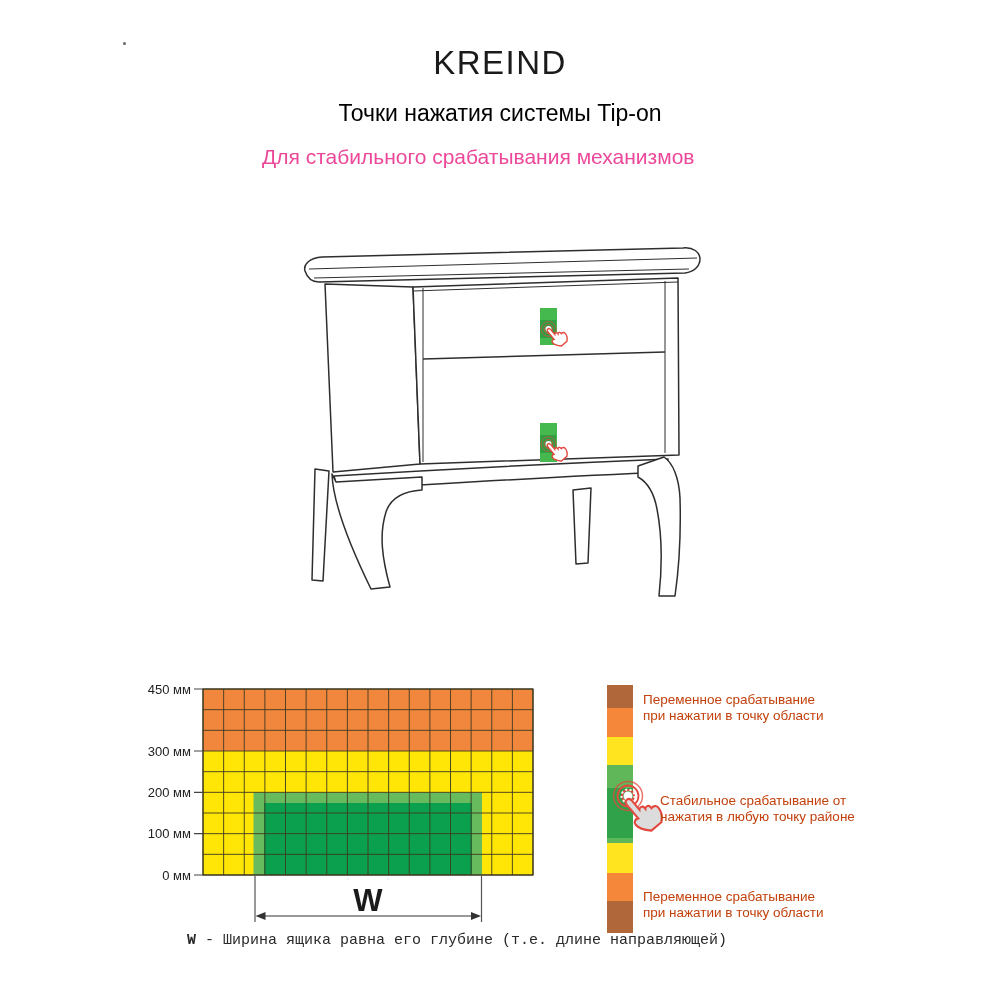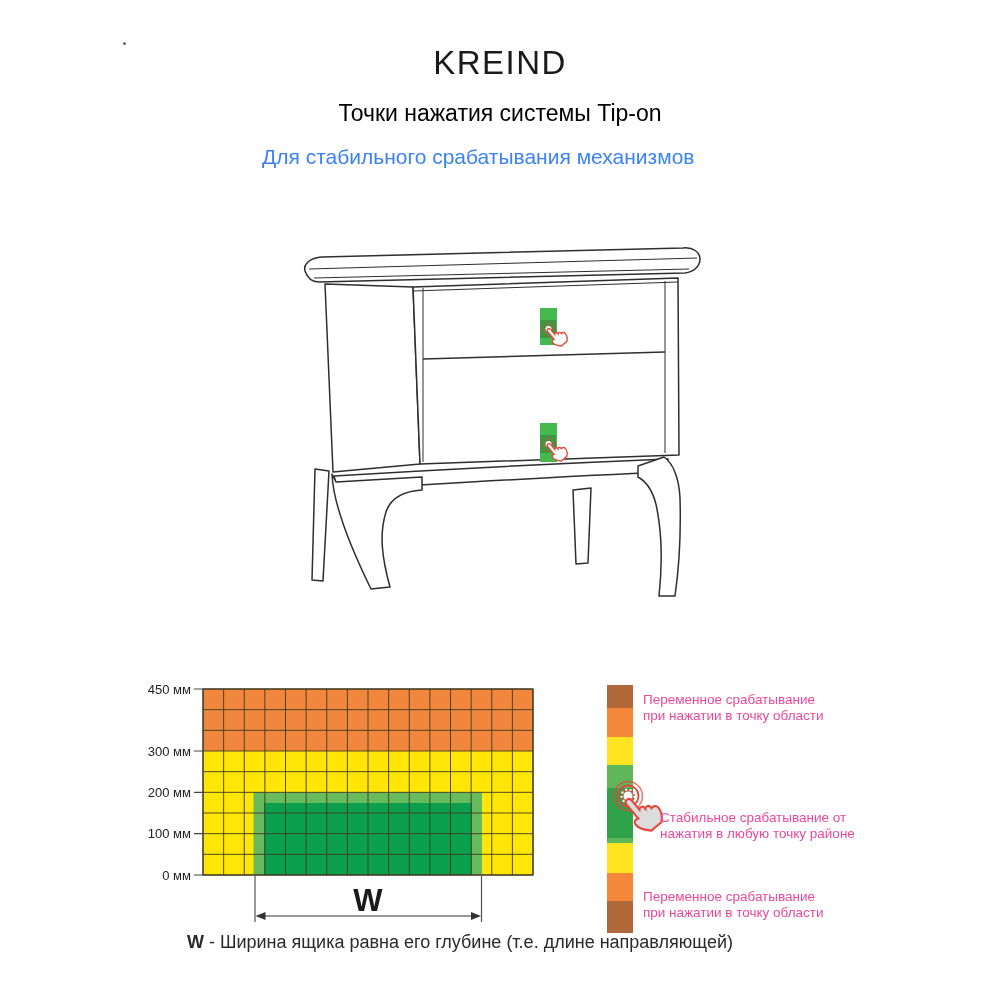--- a/index.html
+++ b/index.html
@@ -1,26 +1,26 @@
 <!DOCTYPE html>
 <html><head>
 <meta charset="utf-8">
 <style>
   html,body{margin:0;padding:0;background:#fff;}
   body{width:1000px;height:1000px;position:relative;font-family:"Liberation Sans",sans-serif;color:#222;overflow:hidden;}
   .abs{position:absolute;}
   .brand{top:44px;left:0;width:1000px;text-align:center;font-size:33px;letter-spacing:1.5px;color:#1a1a1a;}
   .subtitle{top:86px;left:0;width:1000px;text-align:center;font-size:23px;color:#000000;margin-top:14px;}
-  .desc{top:140px;left:262px;width:500px;font-size:21px;line-height:33px;color:#3b82f6;}
+  .desc{top:140px;left:262px;width:500px;font-size:21px;line-height:33px;color:#ec4899;}
   .stray{top:42px;left:123px;width:3px;height:3px;border-radius:50%;background:#666;}
-  .caption{top:932px;left:187px;font-size:18px;color:#2a2a2a;white-space:nowrap;}
+  .caption{top:932px;left:187px;font-size:15px;color:#2a2a2a;white-space:nowrap;font-family:Liberation Mono, monospace;}
   .caption b{font-weight:700;}
-  .legend-text{font-size:13.5px;line-height:15.5px;color:#ec4899;white-space:nowrap;}
+  .legend-text{font-size:13.5px;line-height:15.5px;color:#c2410c;white-space:nowrap;}
   .lt1{top:692px;left:643px;}
-  .lt2{top:810px;left:660px;}
+  .lt2{top:793px;left:660px;}
   .lt3{top:889px;left:643px;}
   svg{display:block;}
 </style>
 </head>
 <body>
 
 <svg width="0" height="0" style="position:absolute" aria-hidden="true">
   <defs>
     <path id="hand" d="M-2.6 0 C-4.8 0 -5.8 1.9 -5.8 4 L-5.8 20.5 C-8.2 19.2 -11.5 20.3 -11.5 23.6 C-11.5 28.3 -7.8 33.4 -3.6 37.5 L8.8 37.5 C12.9 34.4 15.5 29.7 15.5 25 C15.5 21.9 12.7 20.4 10.1 21.2 L10.1 19.6 C10.1 16.8 6.8 16.1 5.3 17.9 L5.3 16.5 C5.3 13.7 2 13 0.5 14.8 L0.5 4 C0.5 1.9 -0.5 0 -2.6 0 Z"></path>
   </defs>

